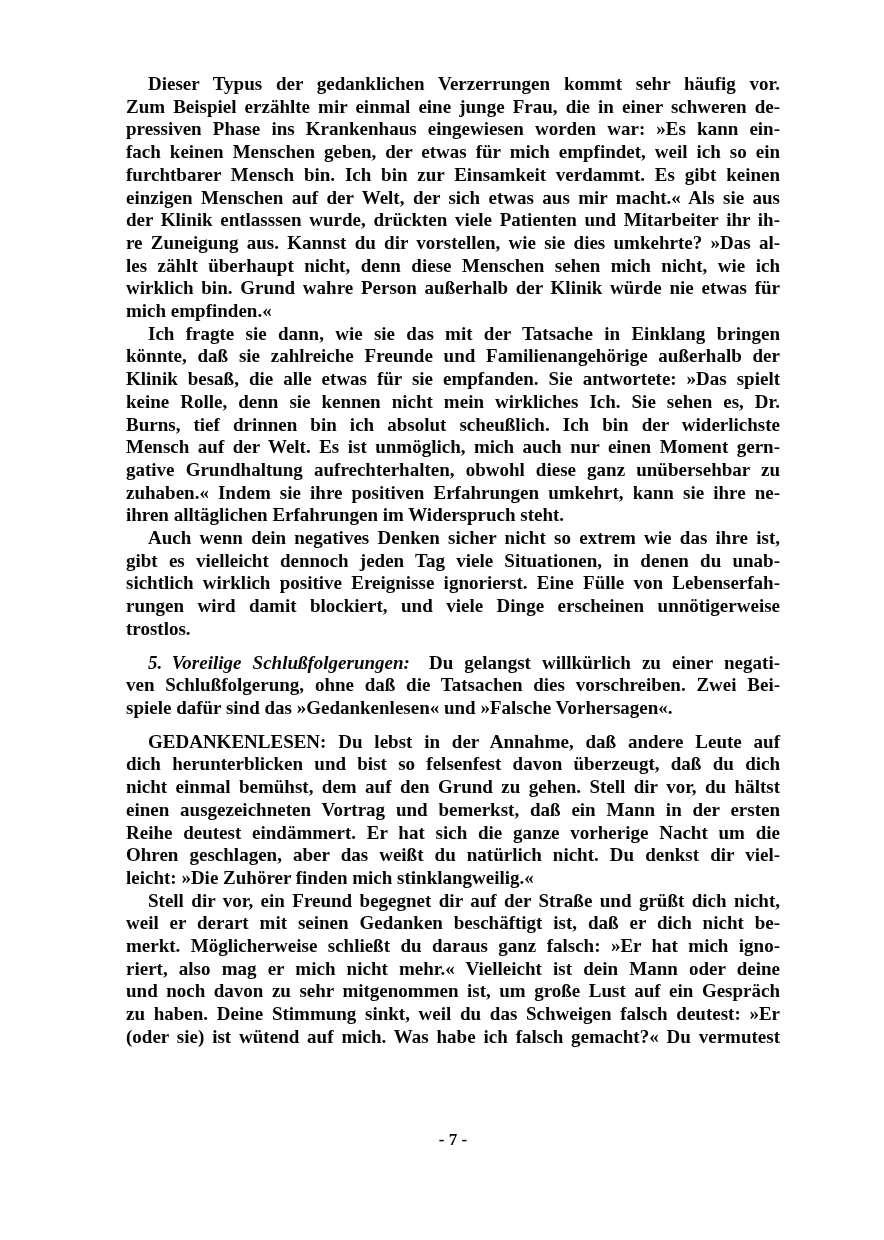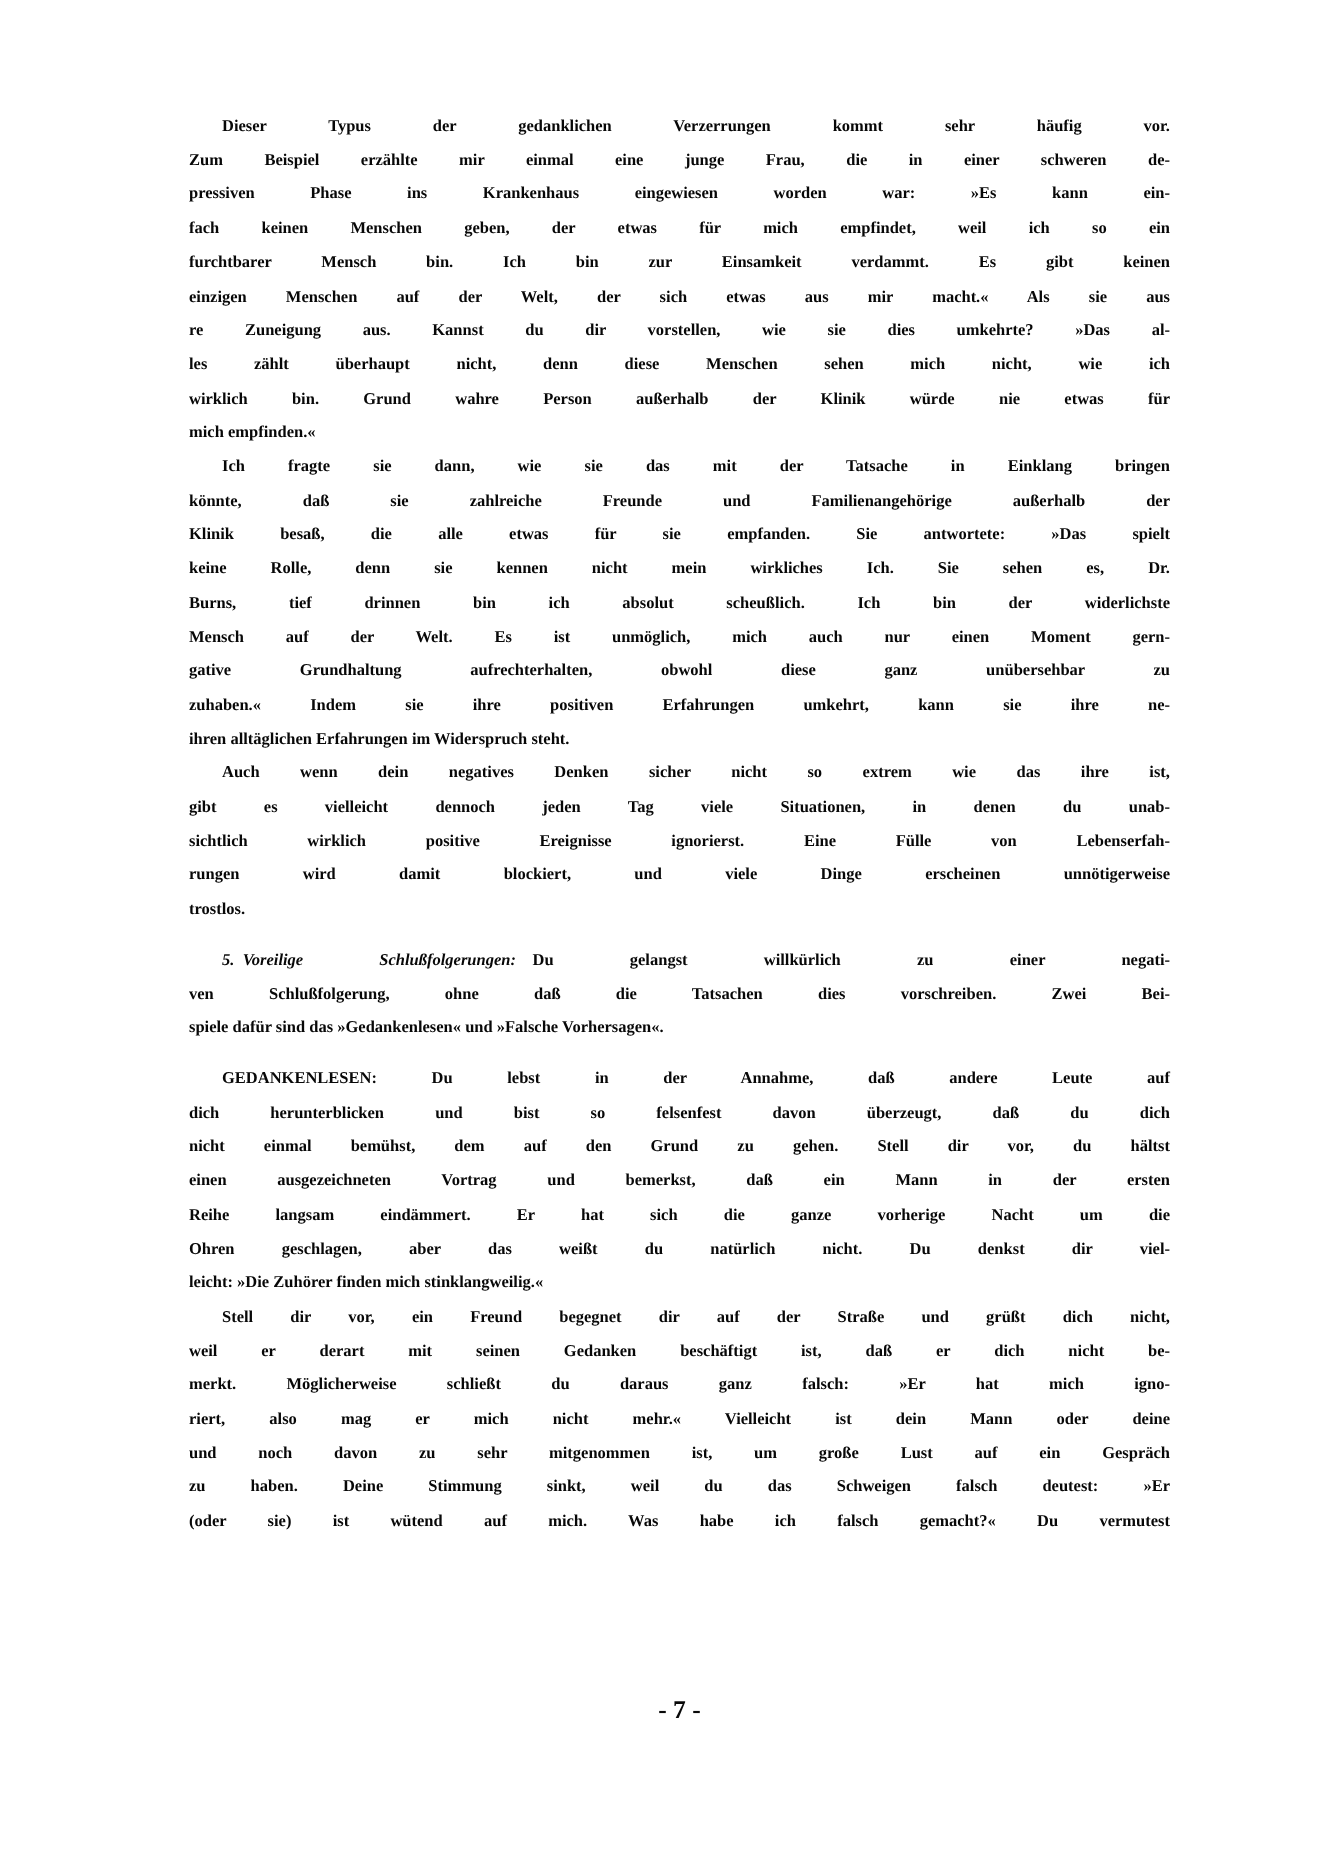--- a/index.html
+++ b/index.html
@@ -15,21 +15,21 @@
     background: var(--paper, #ffffff);
     color: var(--ink, #000000);
     font-family: "Liberation Serif", "DejaVu Serif", serif;
     overflow: hidden;
   }
   .text-block {
     position: absolute;
     left: 126px;
     top: 73px;
     width: 654px;
-    font-size: 11px;
+    font-size: 19px;
     font-weight: 700;
     line-height: 22.7px;
     -webkit-font-smoothing: antialiased;
   }
   .para { margin: 0; padding: 0; }
   .para.gap-before { margin-top: 11px; }
   .line {
     text-align: justify;
     text-align-last: justify;
     white-space: normal;
@@ -53,20 +53,21 @@
 
 <div class="page">
   <main class="text-block" id="text-block">
       <div class="para">
         <div class="line para-first">Dieser Typus der gedanklichen Verzerrungen kommt sehr häufig vor.</div>
         <div class="line">Zum Beispiel erzählte mir einmal eine junge Frau, die in einer schweren de-</div>
         <div class="line">pressiven Phase ins Krankenhaus eingewiesen worden war: »Es kann ein-</div>
         <div class="line">fach keinen Menschen geben, der etwas für mich empfindet, weil ich so ein</div>
         <div class="line">furchtbarer Mensch bin. Ich bin zur Einsamkeit verdammt. Es gibt keinen</div>
         <div class="line">einzigen Menschen auf der Welt, der sich etwas aus mir macht.« Als sie aus</div>
+        <div class="line">der Klinik entlasssen wurde, drückten viele Patienten und Mitarbeiter ihr ih-</div>
         <div class="line">re Zuneigung aus. Kannst du dir vorstellen, wie sie dies umkehrte? »Das al-</div>
         <div class="line">les zählt überhaupt nicht, denn diese Menschen sehen mich nicht, wie ich</div>
         <div class="line">wirklich bin. Grund wahre Person außerhalb der Klinik würde nie etwas für</div>
         <div class="line para-last">mich empfinden.«</div>
       </div>
       <div class="para">
         <div class="line para-first">Ich fragte sie dann, wie sie das mit der Tatsache in Einklang bringen</div>
         <div class="line">könnte, daß sie zahlreiche Freunde und Familienangehörige außerhalb der</div>
         <div class="line">Klinik besaß, die alle etwas für sie empfanden. Sie antwortete: »Das spielt</div>
         <div class="line">keine Rolle, denn sie kennen nicht mein wirkliches Ich. Sie sehen es, Dr.</div>
@@ -86,21 +87,21 @@
       <div class="para gap-before">
         <div class="line para-first"><span class="seg-italic">5. </span><span class="seg-italic">Voreilige Schlußfolgerungen:</span><span class="seg-normal">  Du gelangst willkürlich zu einer negati-</span></div>
         <div class="line">ven Schlußfolgerung, ohne daß die Tatsachen dies vorschreiben. Zwei Bei-</div>
         <div class="line para-last">spiele dafür sind das »Gedankenlesen« und »Falsche Vorhersagen«.</div>
       </div>
       <div class="para gap-before">
         <div class="line para-first">GEDANKENLESEN: Du lebst in der Annahme, daß andere Leute auf</div>
         <div class="line">dich herunterblicken und bist so felsenfest davon überzeugt, daß du dich</div>
         <div class="line">nicht einmal bemühst, dem auf den Grund zu gehen. Stell dir vor, du hältst</div>
         <div class="line">einen ausgezeichneten Vortrag und bemerkst, daß ein Mann in der ersten</div>
-        <div class="line">Reihe langsam eindämmert. Er hat sich die ganze vorherige Nacht um die</div>
+        <div class="line">Reihe deutest eindämmert. Er hat sich die ganze vorherige Nacht um die</div>
         <div class="line">Ohren geschlagen, aber das weißt du natürlich nicht. Du denkst dir viel-</div>
         <div class="line para-last">leicht: »Die Zuhörer finden mich stinklangweilig.«</div>
       </div>
       <div class="para">
         <div class="line para-first">Stell dir vor, ein Freund begegnet dir auf der Straße und grüßt dich nicht,</div>
         <div class="line">weil er derart mit seinen Gedanken beschäftigt ist, daß er dich nicht be-</div>
         <div class="line">merkt. Möglicherweise schließt du daraus ganz falsch: »Er hat mich igno-</div>
         <div class="line">riert, also mag er mich nicht mehr.« Vielleicht ist dein Mann oder deine</div>
         <div class="line">und noch davon zu sehr mitgenommen ist, um große Lust auf ein Gespräch</div>
         <div class="line">zu haben. Deine Stimmung sinkt, weil du das Schweigen falsch deutest: »Er</div>

